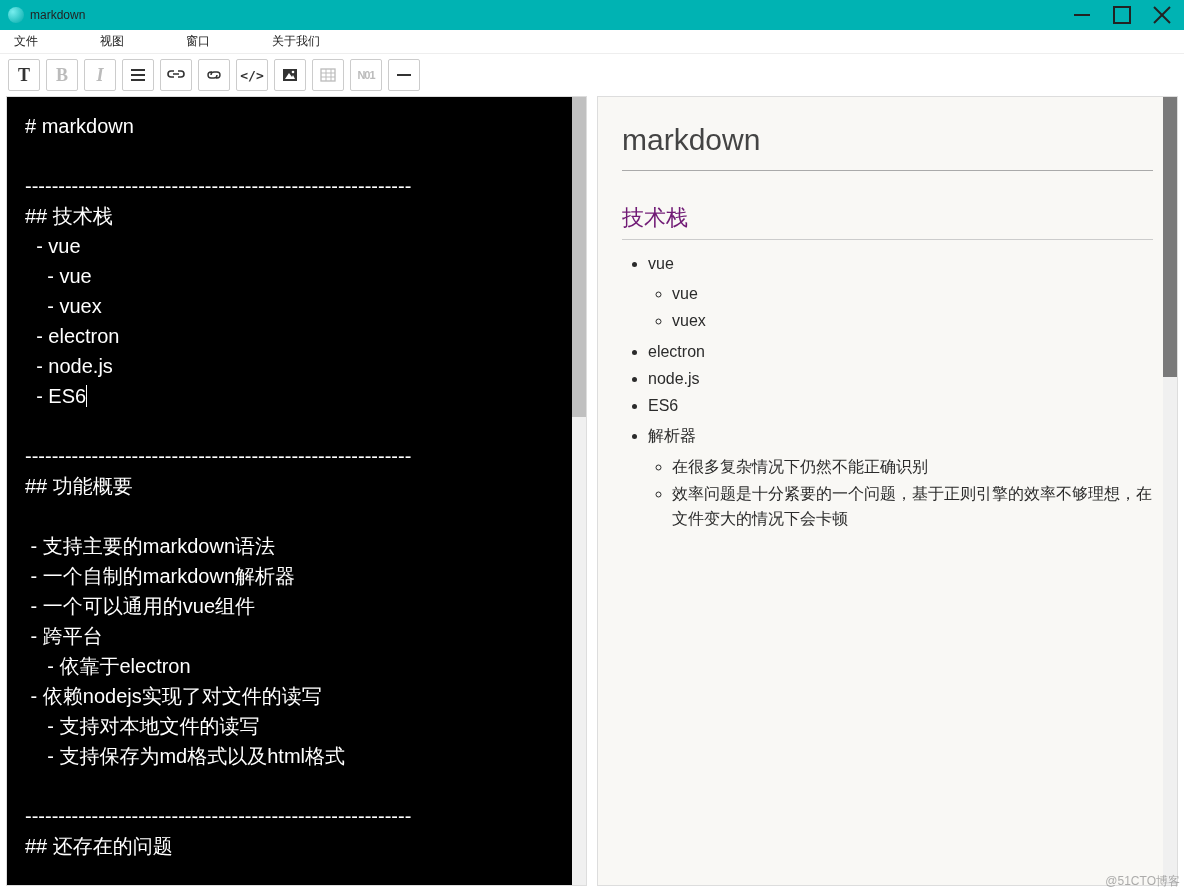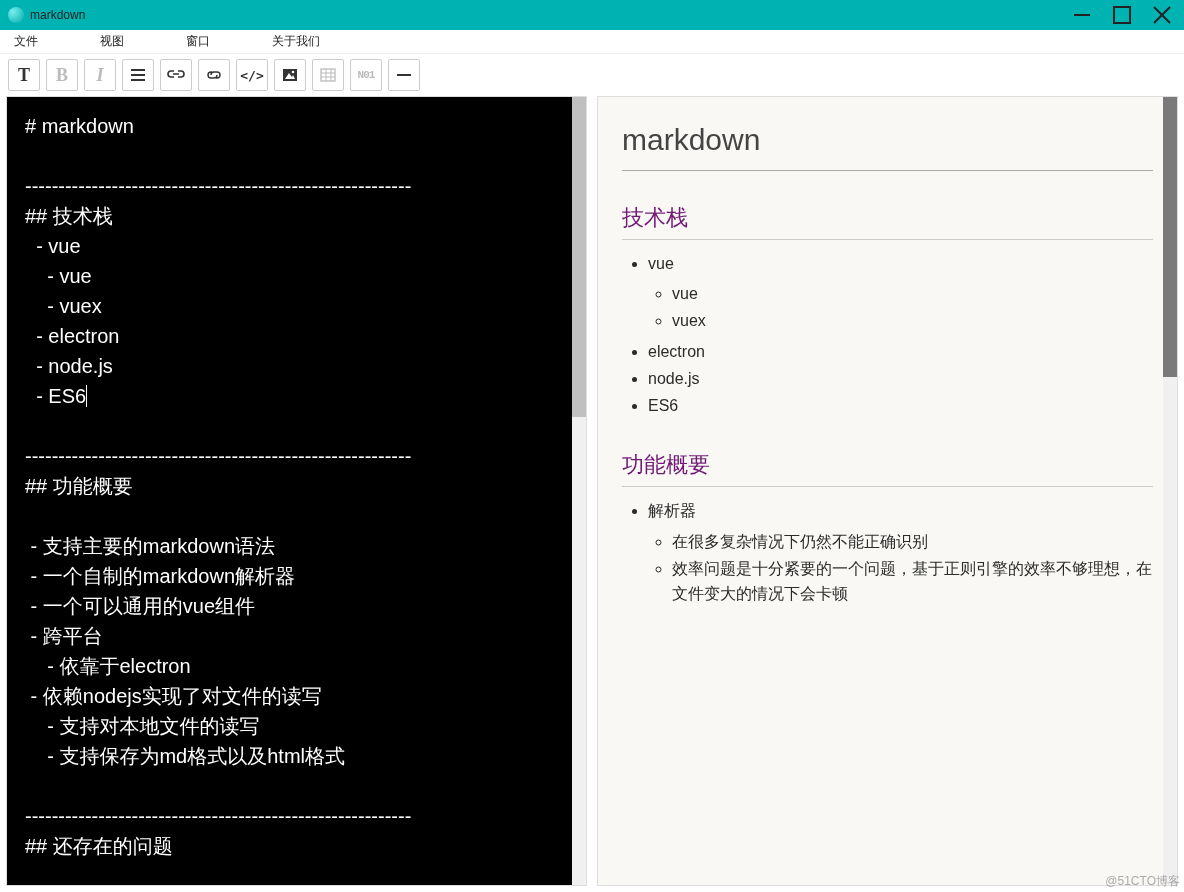--- a/index.html
+++ b/index.html
@@ -135,21 +135,21 @@
         <svg viewBox="0 0 18 18">
           <rect x="2" y="3" width="14" height="12" fill="none" stroke="#bbb" stroke-width="1.3"></rect>
           <line x1="2" y1="7" x2="16" y2="7" stroke="#bbb"></line>
           <line x1="2" y1="11" x2="16" y2="11" stroke="#bbb"></line>
           <line x1="7" y1="3" x2="7" y2="15" stroke="#bbb"></line>
           <line x1="12" y1="3" x2="12" y2="15" stroke="#bbb"></line>
         </svg>
       </span>
     </div>
   <div class="tbtn">
-      <span class="icon" style="font-size:11px;color:#bbb;letter-spacing:-1px;font-family:Liberation Mono, monospace">N01</span>
+      <span class="icon" style="font-size:11px;color:#bbb;letter-spacing:-1px;font-family:Liberation Sans, sans-serif">N01</span>
     </div>
   <div class="tbtn">
       <span class="icon">
         <svg viewBox="0 0 18 18">
           <line x1="2" y1="9" x2="16" y2="9" stroke="#333" stroke-width="2"></line>
         </svg>
       </span>
     </div>
 </div>
 
@@ -169,21 +169,20 @@
           <h2>技术栈</h2>
           <ul>
             <li>vue<ul>
                 <li>vue</li>
                 <li>vuex</li>
               </ul></li>
             <li>electron</li>
             <li>node.js</li>
             <li>ES6</li>
           </ul>
-          <h2>功能概要</h2>
           <ul>
             <li>解析器<ul>
                 <li>在很多复杂情况下仍然不能正确识别</li>
                 <li>效率问题是十分紧要的一个问题，基于正则引擎的效率不够理想，在文件变大的情况下会卡顿</li>
               </ul></li>
           </ul>
         </div>
     </div>
     <div class="preview-scroll">
         <div class="thumb"></div>

